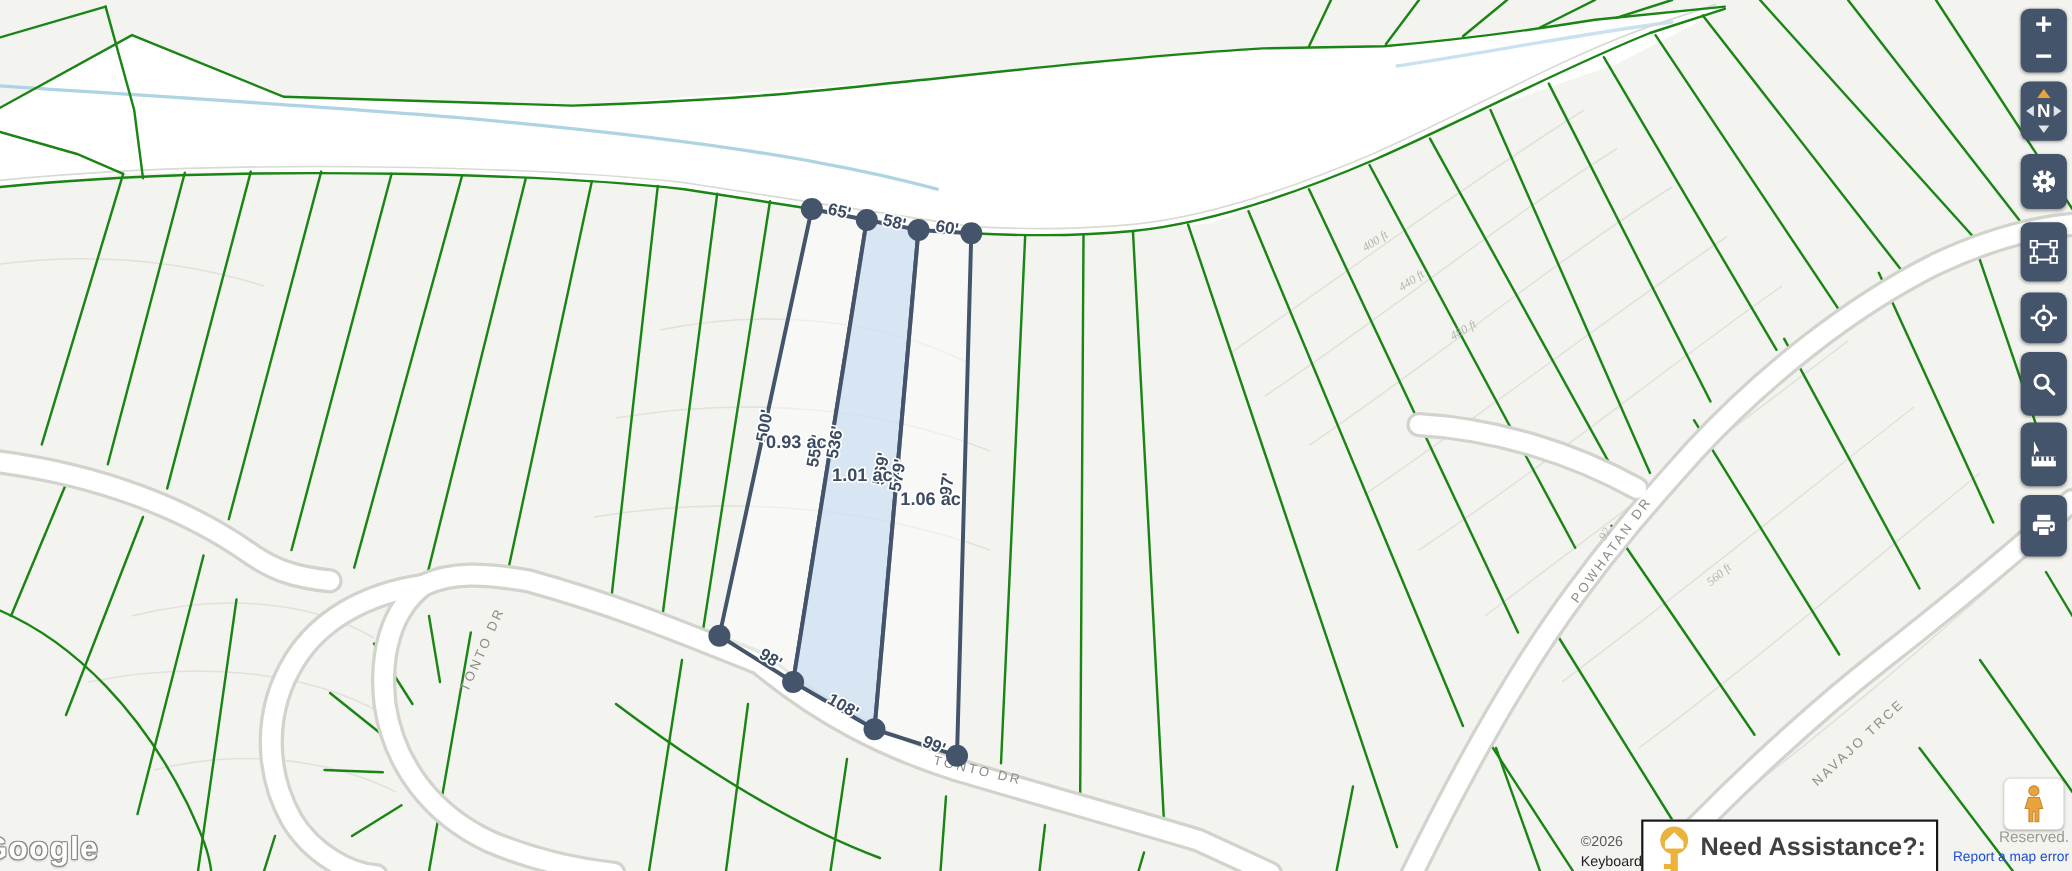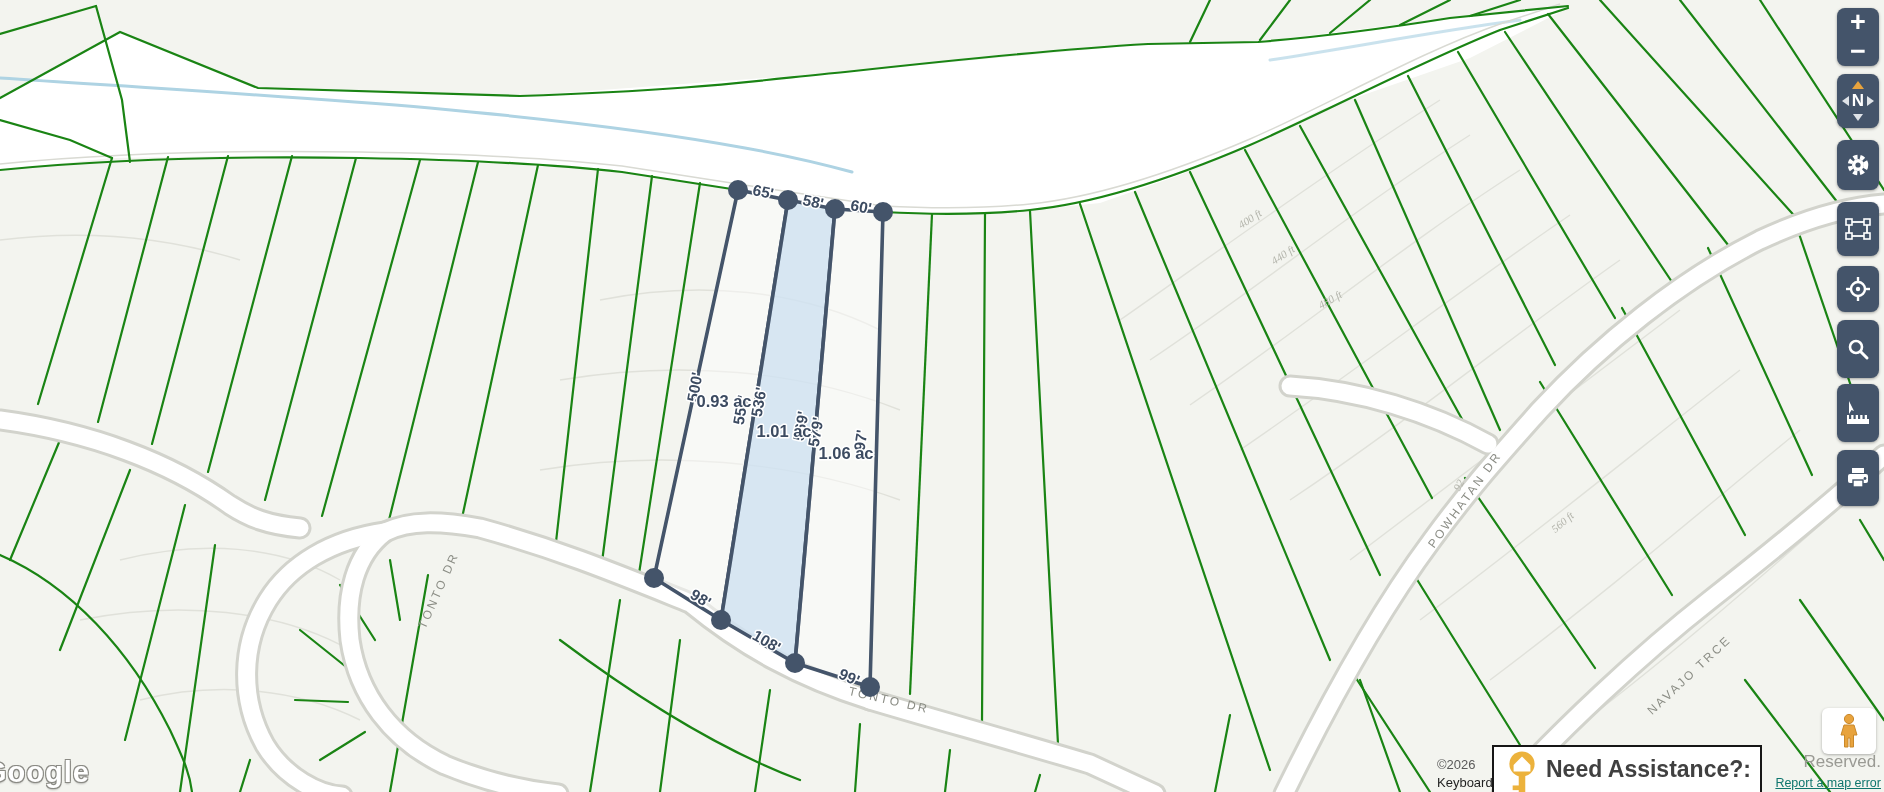--- a/index.html
+++ b/index.html
@@ -41,22 +41,22 @@
   .banner{position:absolute;left:1492px;top:745px;width:266px;height:60px;background:#fff;
           border:2px solid #161616;display:flex;align-items:flex-start;z-index:40;cursor:pointer;}
   .banner .key{margin:3px 4px 0 8px;flex:0 0 auto;}
   .banner .txt{font-size:23px;font-weight:bold;color:#404040;margin-top:9px;white-space:nowrap;}
 
   
   .attr-left{position:absolute;left:1437px;top:756px;z-index:10;line-height:1.35;}
   .attr-left .c{font-size:13px;color:#5a5a5a;}
   .attr-left .k{font-size:13px;color:#1f1f1f;white-space:nowrap;}
   .attr-right{position:absolute;left:1763px;top:752px;z-index:10;text-align:right;width:118px;}
-  .attr-right .r{font-size:17px;color:#9a9a94;}
-  .attr-right .e{font-size:12.5px;color:#0f766e;margin-top:4px;white-space:nowrap;text-decoration:underline;}
+  .attr-right .r{font-size:14px;color:#9a9a94;}
+  .attr-right .e{font-size:12.5px;color:#1d4ed8;margin-top:4px;white-space:nowrap;}
   .google{position:absolute;left:-16px;top:756px;font-size:29px;font-weight:bold;color:#fff;
           letter-spacing:1px;z-index:12;
           text-shadow:-1px -1px 0 #8a8a84,1px -1px 0 #8a8a84,-1px 1px 0 #8a8a84,1px 1px 0 #8a8a84,0 2px 2px rgba(0,0,0,.25);}
 </style>
 </head>
 <body>
 
 <div class="stage">
 
 <svg class="map" width="1884" height="792" viewBox="0 0 1884 792">

